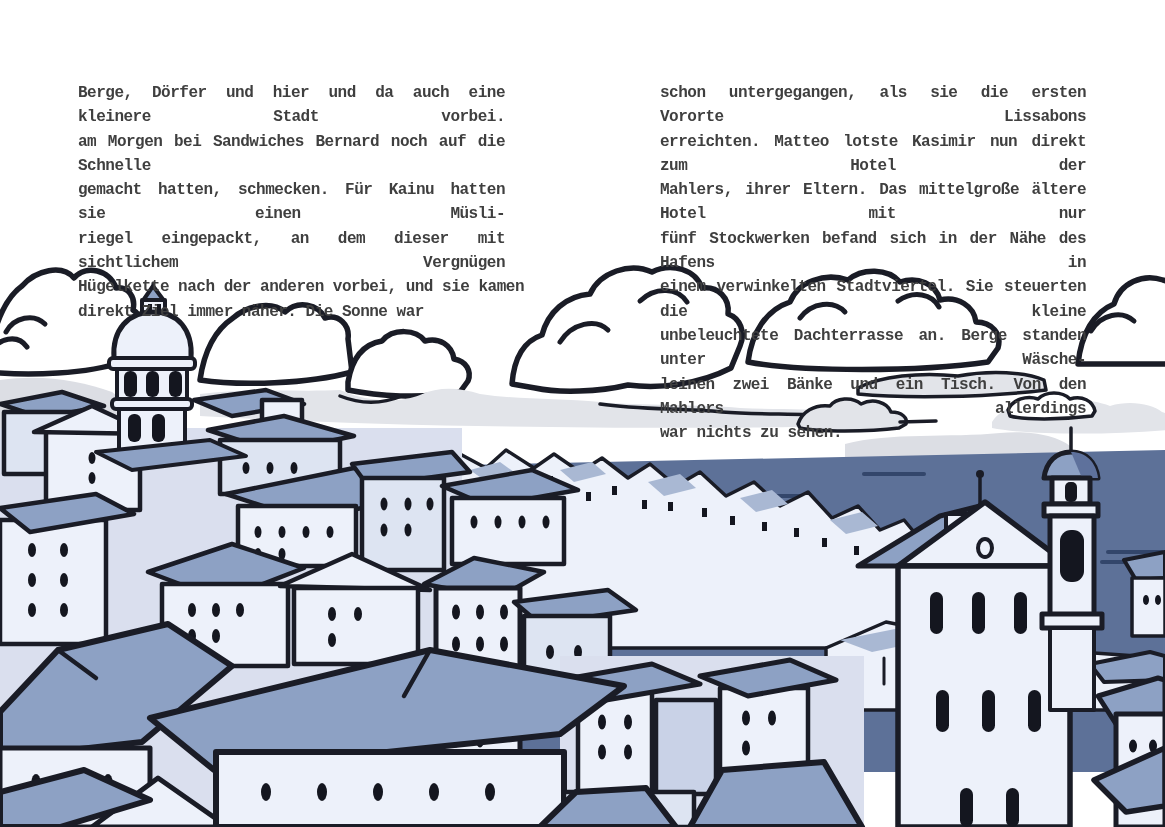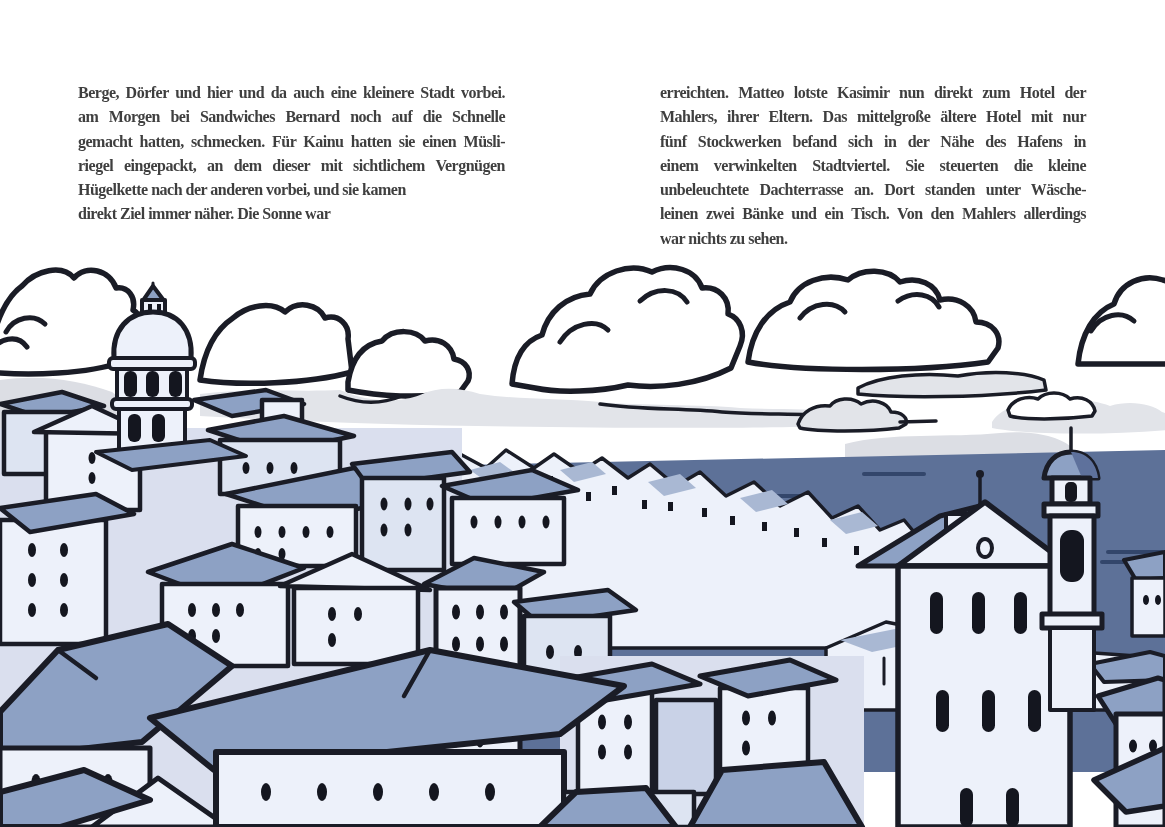--- a/index.html
+++ b/index.html
@@ -1,18 +1,18 @@
 <!DOCTYPE html>
 <html><head>
 <meta charset="utf-8">
 <style>
   html,body{margin:0;padding:0;background:#ffffff;}
   .page{
     position:relative;width:1165px;height:827px;background:#ffffff;
-    overflow:hidden;font-family:Liberation Serif, serif;
+    overflow:hidden;font-family:Liberation Mono, monospace;
   }
   .col{
     position:absolute;top:81px;color:#3f3f3f;
     font-size:16px;font-weight:600;line-height:24.3px;letter-spacing:-0.5px;
   }
   .col-left{left:78px;width:427px;}
   .col-right{left:660px;width:426px;}
   .ln{white-space:nowrap;}
   .ln.j{white-space:normal;text-align:justify;text-align-last:justify;}
   .ln.r{text-align:left;}
@@ -318,22 +318,23 @@
   <div class="col col-left">
     <div class="ln j">Berge, Dörfer und hier und da auch eine kleinere Stadt vorbei.</div>
     <div class="ln j">am Morgen bei Sandwiches Bernard noch auf die Schnelle</div>
     <div class="ln j">gemacht hatten, schmecken. Für Kainu hatten sie einen Müsli-</div>
     <div class="ln j">riegel eingepackt, an dem dieser mit sichtlichem Vergnügen</div>
     <div class="ln r">Hügelkette nach der anderen vorbei, und sie kamen</div>
     <div class="ln r">direkt Ziel immer näher. Die Sonne war</div>
   </div>
 
   <div class="col col-right">
+    <div class="ln j">schon untergegangen, als sie die ersten Vororte Lissabons</div>
     <div class="ln j">erreichten. Matteo lotste Kasimir nun direkt zum Hotel der</div>
     <div class="ln j">Mahlers, ihrer Eltern. Das mittelgroße ältere Hotel mit nur</div>
     <div class="ln j">fünf Stockwerken befand sich in der Nähe des Hafens in</div>
     <div class="ln j">einem verwinkelten Stadtviertel. Sie steuerten die kleine</div>
-    <div class="ln j">unbeleuchtete Dachterrasse an. Dort standen unter Wäsche-</div>
+    <div class="ln j">unbeleuchtete Dachterrasse an. Berge standen unter Wäsche-</div>
     <div class="ln j">leinen zwei Bänke und ein Tisch. Von den Mahlers allerdings</div>
     <div class="ln">war nichts zu sehen.</div>
   </div>
 
 </div>
 
 </body></html>

